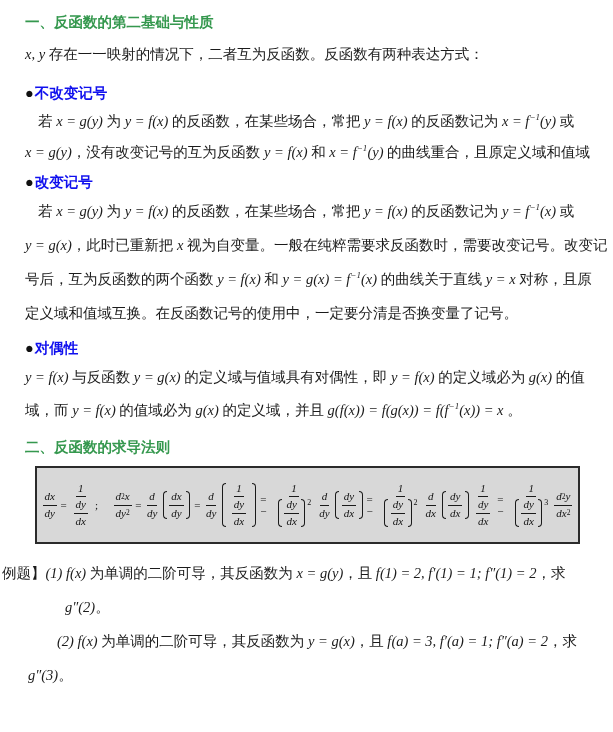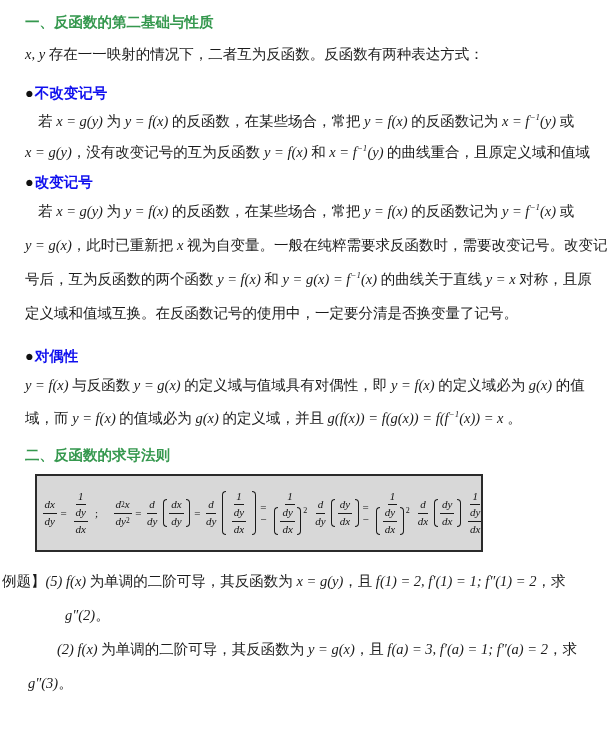--- a/index.html
+++ b/index.html
@@ -26,33 +26,33 @@
   .h-green.second{margin-top:10px;}
   .h-blue{
     font-family:"Liberation Sans","DejaVu Sans",sans-serif;
     font-size:14.5px;font-weight:bold;color:var(--blue);
     line-height:21px;
   }
   .h-blue .bullet{color:#111;font-weight:normal;margin-right:1px;}
   .intro{margin-top:8px;line-height:26px;}
   .sub-head-1{margin-top:16px;}
   .sub-head-2{margin-top:4px;}
-  .sub-head-3{margin-top:16px;}
+  .sub-head-3{margin-top:8px;}
   .para{margin-top:2px;}
   .p1{line-height:31px;}
   .p2{line-height:34px;margin-top:1px;}
   .p3{line-height:33px;}
   .ex{line-height:34px;margin-top:12px;}
   .tline{display:block;white-space:nowrap;}
   .cn{font-style:normal;}
   .mi{font-style:italic;font-family:"Liberation Serif","DejaVu Serif",serif;}
   .msup{font-size:9px;font-style:italic;vertical-align:super;line-height:0;}
   
   .formula-box{
-    margin-top:8px;margin-left:10px;width:448px;min-height:78px;
+    margin-top:8px;margin-left:10px;width:545px;min-height:78px;
     background:var(--boxbg);border:2px solid var(--boxline);
     display:flex;align-items:center;overflow:hidden;
     padding:5px 4px;
   }
   .formula{
     display:flex;align-items:center;flex-wrap:nowrap;
     font-size:11px;font-family:"Liberation Serif","DejaVu Serif",serif;
     color:#111;width:100%;
   }
   .mv{font-style:italic;}
@@ -335,19 +335,19 @@
           </span>
           <span class="mden">
             <span class="mv">dx</span>
             <sup class="vsup">2</sup>
           </span>
         </span>
       </div>
   </div>
 
   <div class="para ex">
-      <div class="tline" style="margin-left: -23px;"><span class="cn">例题】</span><span class="mi">(5) f(x)</span><span class="cn"> 为单调的二阶可导，其反函数为 </span><span class="mi">x = g(y)</span><span class="cn">，且 </span><span class="mi">f(1) = 2, f′(1) = 1; f″(1) = 2</span><span class="cn">，求</span></div>
+      <div class="tline" style="margin-left: -23px;"><span class="cn">例题】</span><span class="mi">(1) f(x)</span><span class="cn"> 为单调的二阶可导，其反函数为 </span><span class="mi">x = g(y)</span><span class="cn">，且 </span><span class="mi">f(1) = 2, f′(1) = 1; f″(1) = 2</span><span class="cn">，求</span></div>
       <div class="tline" style="margin-left: 40px;"><span class="mi">g″(2)</span><span class="cn">。</span></div>
       <div class="tline" style="margin-left: 32px;"><span class="mi">(2) f(x)</span><span class="cn"> 为单调的二阶可导，其反函数为 </span><span class="mi">y = g(x)</span><span class="cn">，且 </span><span class="mi">f(a) = 3, f′(a) = 1; f″(a) = 2</span><span class="cn">，求</span></div>
       <div class="tline" style="margin-left: 3px;"><span class="mi">g″(3)</span><span class="cn">。</span></div>
     </div>
 
 </div>
 
 </body></html>

